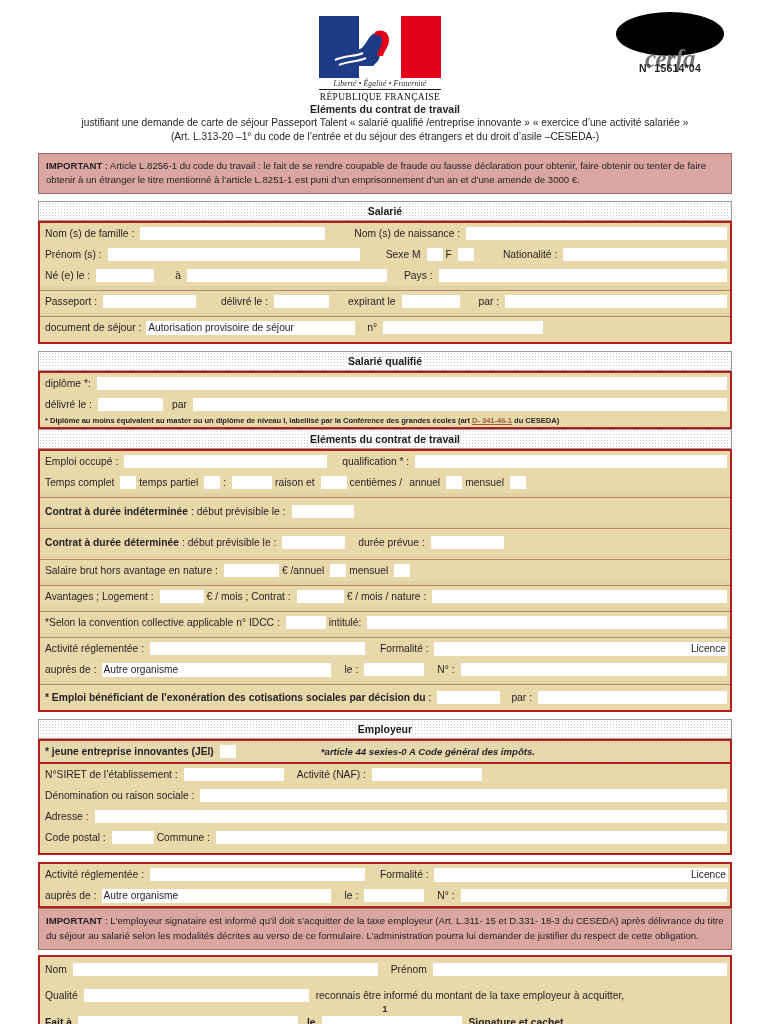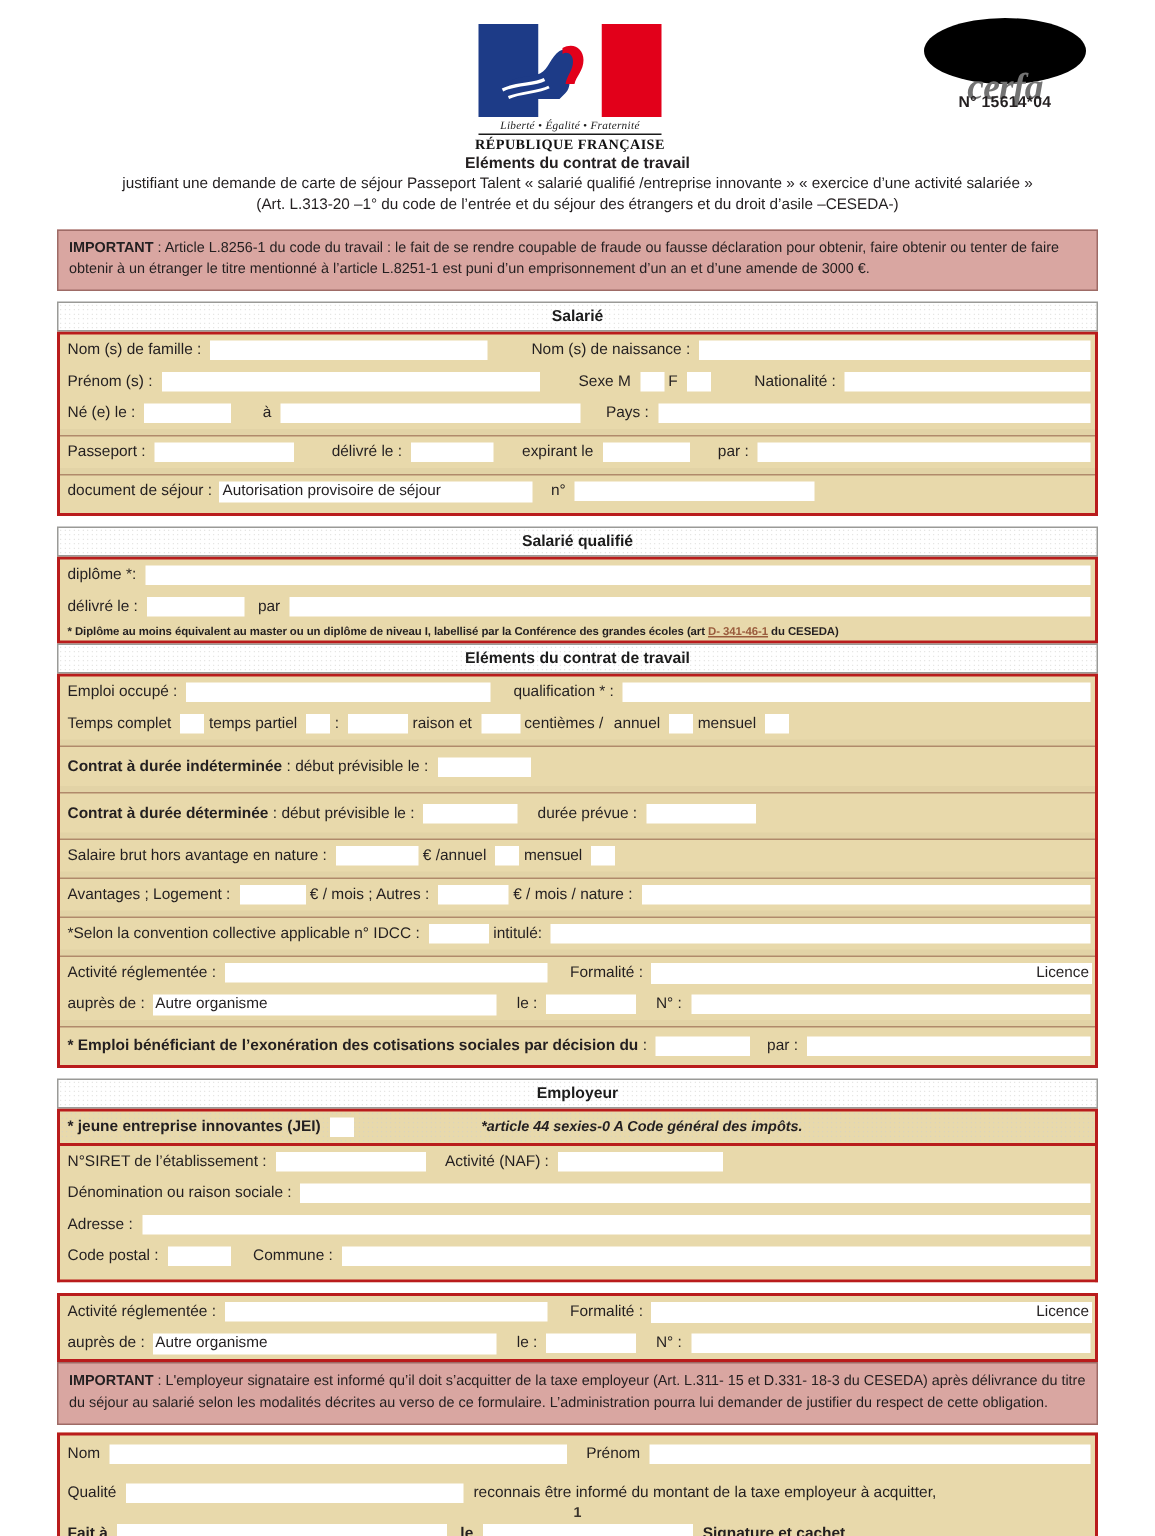--- a/index.html
+++ b/index.html
@@ -21,21 +21,21 @@
   .profile{
     position:absolute;left:14px;top:6px;width:66px;height:50px;
   }
   .devise{
     font-family:"Liberation Serif", serif;
     font-style:italic;font-size:7.5px;letter-spacing:.2px;color:#1a1a1a;
     border-bottom:1px solid #1a1a1a;padding-bottom:1px;margin-top:1px;width:122px;margin-left:auto;margin-right:auto;
   }
   .republique{
     font-family:"Liberation Serif", serif;
-    font-weight:bold;font-size:9.5px;letter-spacing:.3px;margin-top:2px;color:#111;
+    font-weight:normal;font-size:9.5px;letter-spacing:.3px;margin-top:2px;color:#111;
     font-variant:small-caps;
   }
   .cerfa-wrap{position:absolute;right:40px;top:12px;text-align:center;width:120px;}
   .cerfa-oval{
     width:108px;height:44px;background:#000;border-radius:50%;
     display:flex;align-items:center;justify-content:center;margin:0 auto;
   }
   .cerfa-text{
     color:#737373;font-family:"Liberation Serif", serif;font-style:italic;font-weight:bold;
     font-size:25px;letter-spacing:-0.5px;line-height:1;margin-top:48px;
@@ -279,21 +279,21 @@
         <span class="fld chk"></span>
         <span class="lbl">mensuel</span>
         <span class="fld chk"></span>
       </div>
 
       <div class="sep"></div>
 
       <div class="row b">
         <span class="lbl">Avantages ; Logement :</span>
         <span class="fld" style="width:44px"></span>
-        <span class="lbl">€ / mois ; Autres :</span>
+        <span class="lbl">€ / mois ; Contrat :</span>
         <span class="fld" style="width:47px"></span>
         <span class="lbl">€ / mois / nature :</span>
         <span class="fld grow"></span>
       </div>
 
       <div class="sep"></div>
 
       <div class="row b">
         <span class="lbl">*Selon la convention collective applicable n° IDCC :</span>
         <span class="fld" style="width:40px"></span>
@@ -352,21 +352,21 @@
         <span class="lbl">Dénomination ou raison sociale :</span>
         <span class="fld grow"></span>
       </div>
       <div class="row">
         <span class="lbl">Adresse :</span>
         <span class="fld grow"></span>
       </div>
       <div class="row">
         <span class="lbl">Code postal :</span>
         <span class="fld" style="width:42px"></span>
-        <span class="lbl" style="margin-left:12px">Commune :</span>
+        <span class="lbl" style="margin-left:0">Commune :</span>
         <span class="fld grow"></span>
       </div>
       <div style="height:5px"></div>
     </div>
 
     <div class="gapband"></div>
 
     <div class="block std">
       <div class="row">
         <span class="lbl">Activité réglementée :</span>

